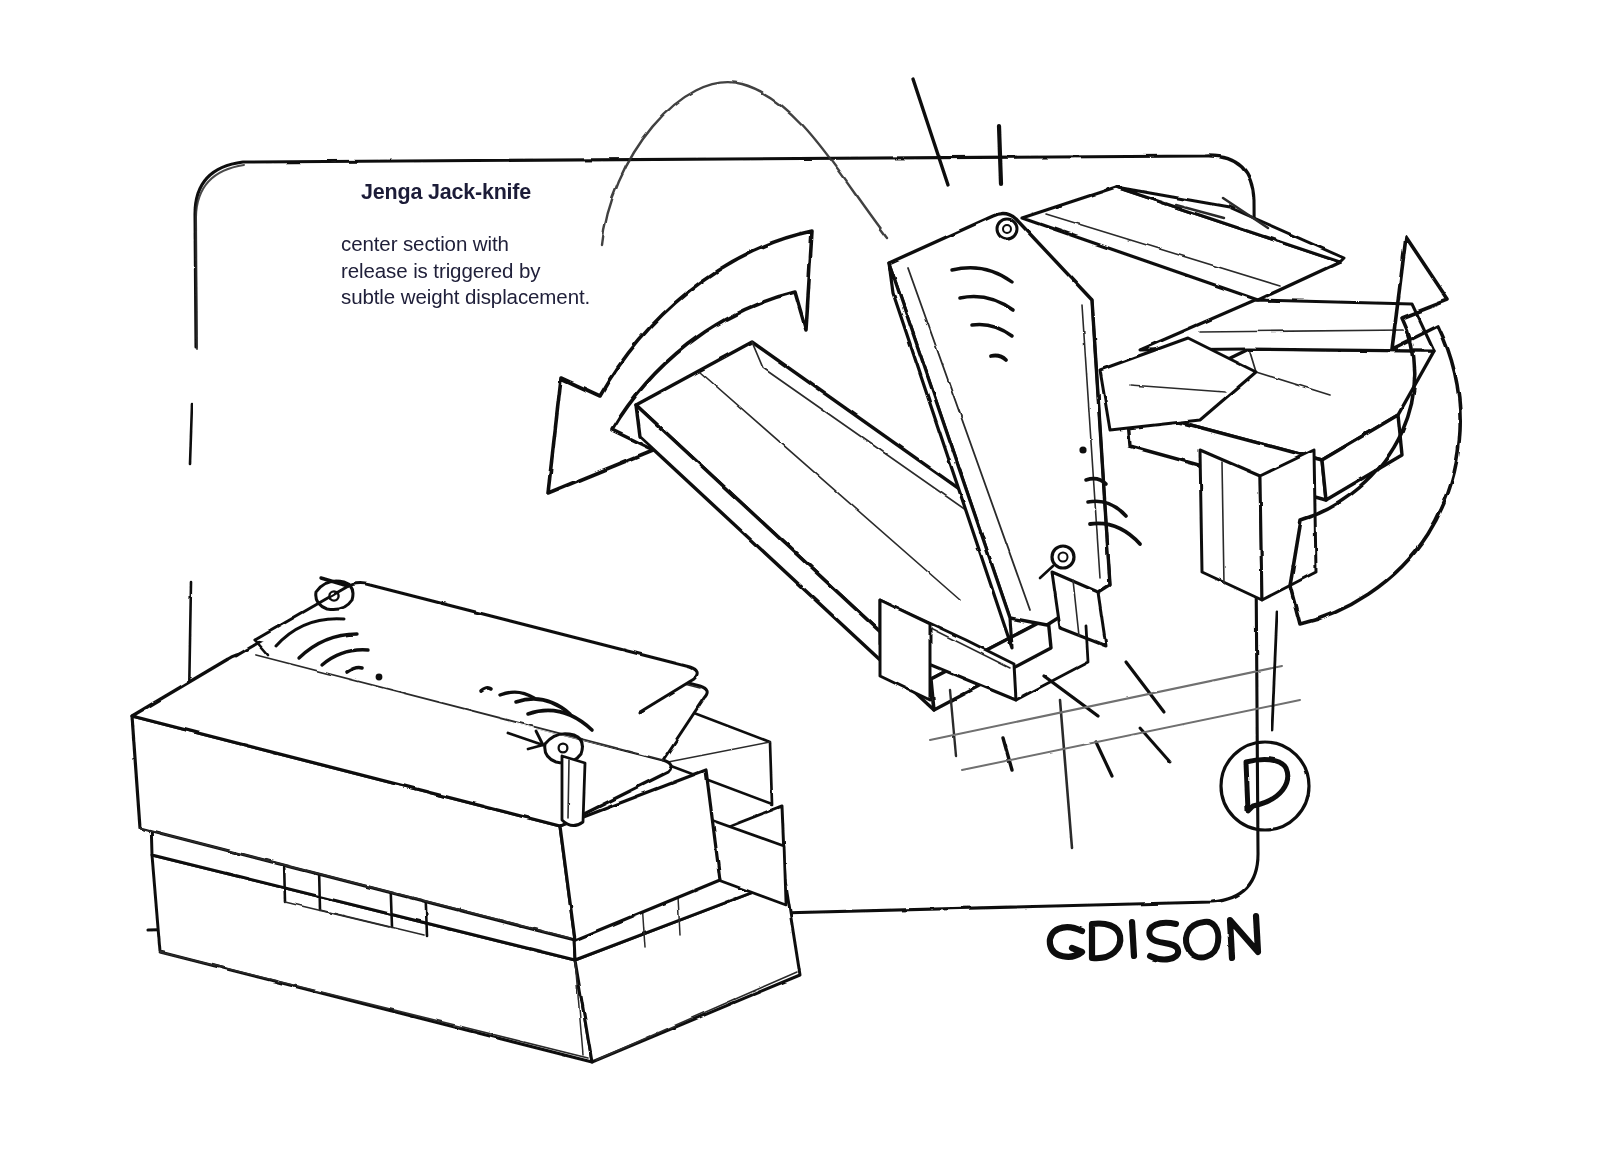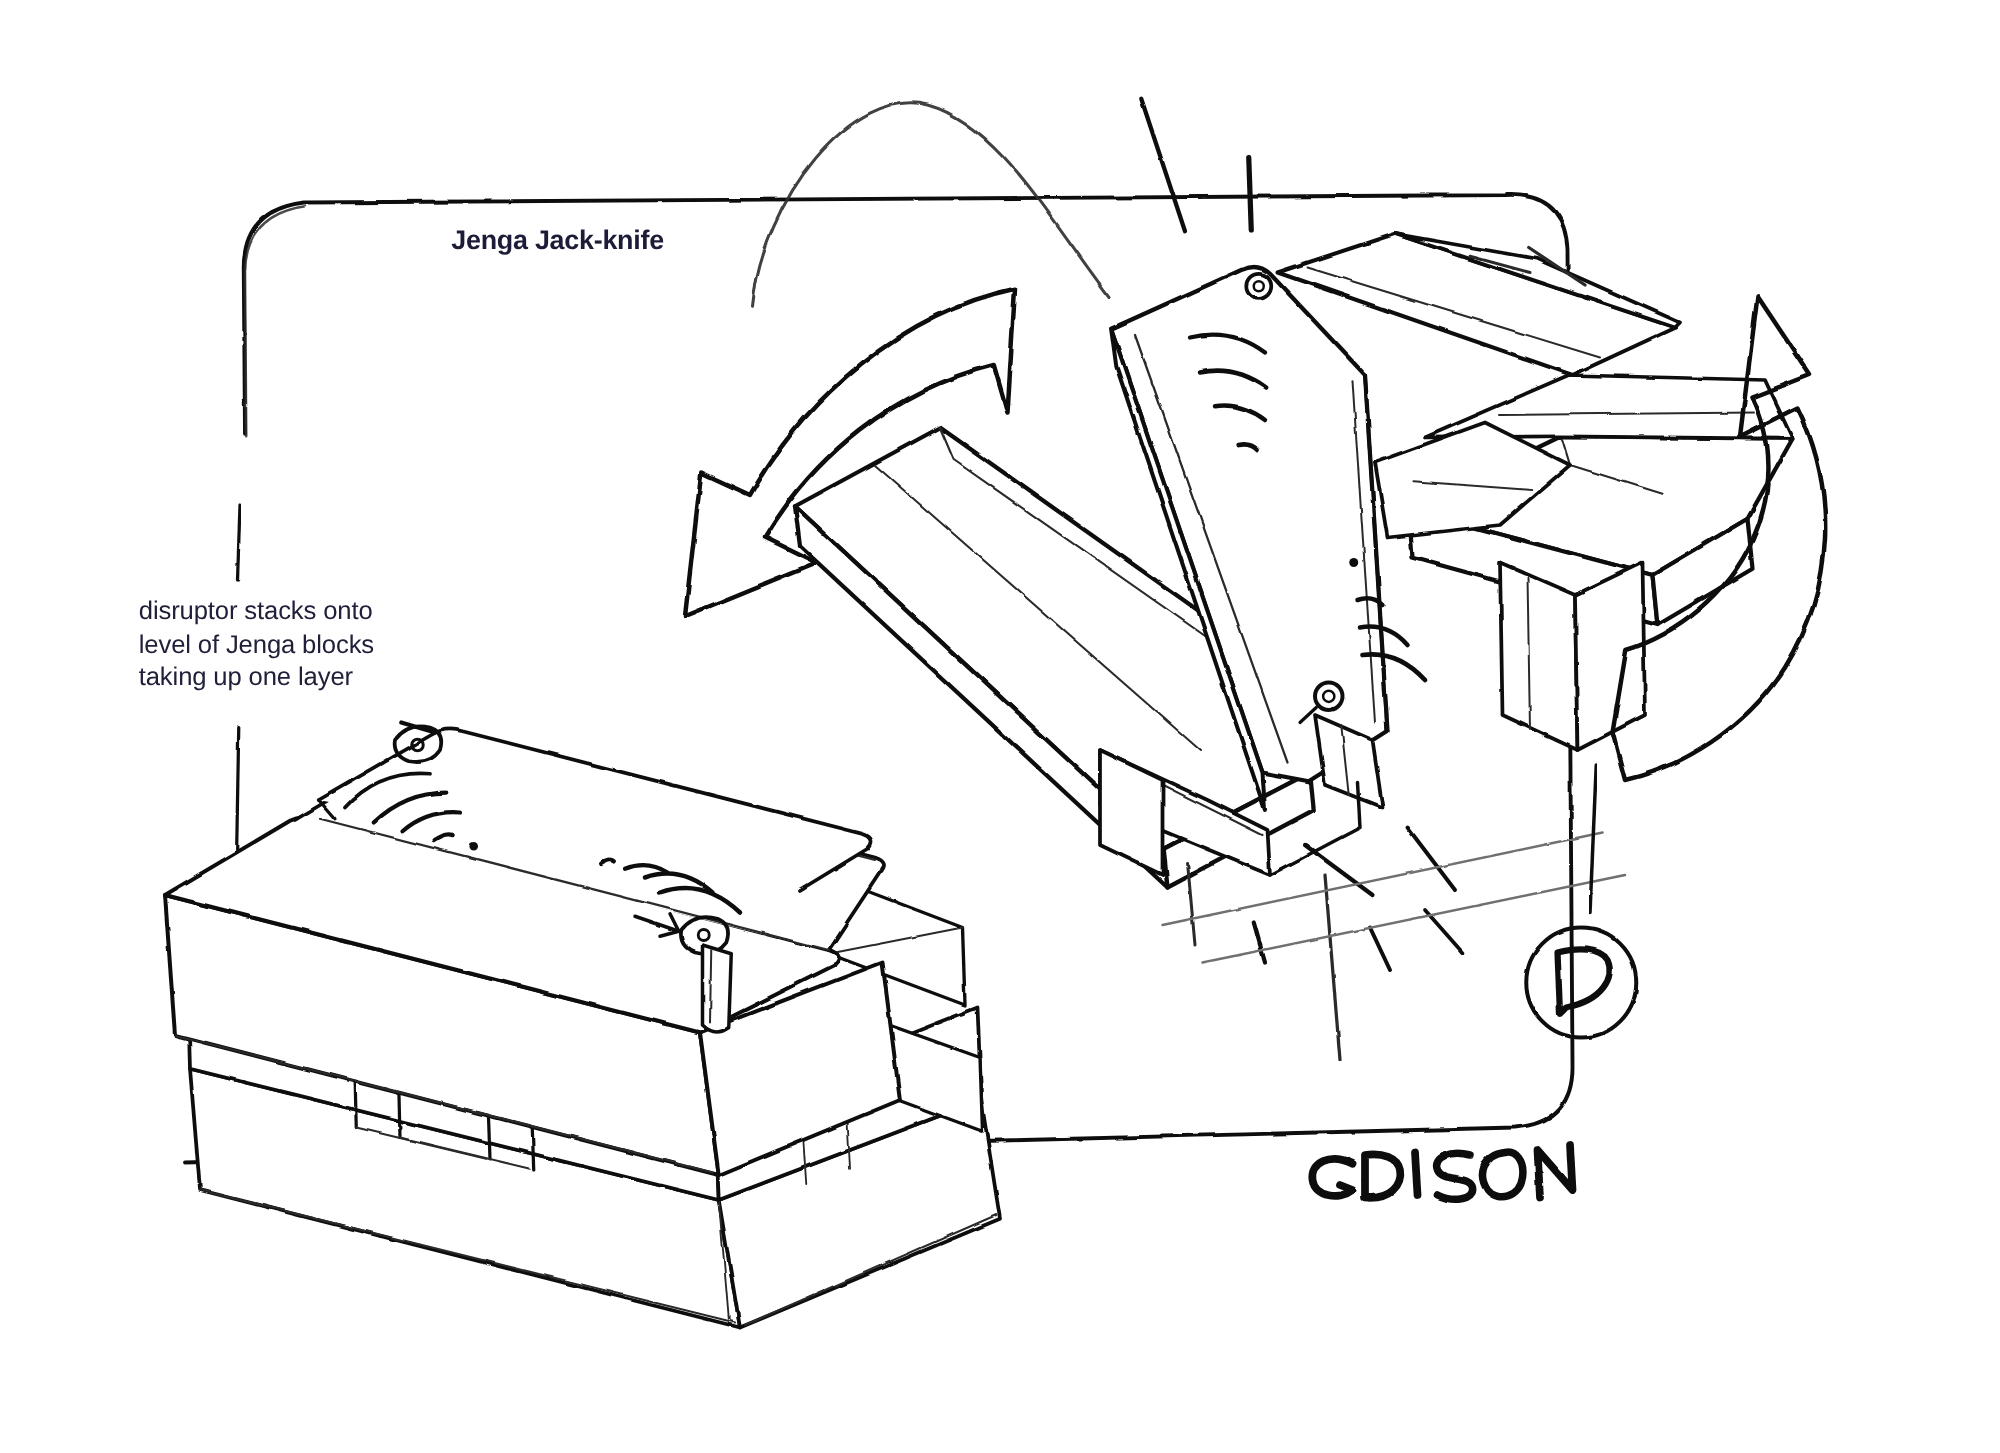--- a/index.html
+++ b/index.html
@@ -296,19 +296,19 @@
       <path class="ink" stroke-width="6.2" fill="none" d="M1092 924 L1092 958 C 1112 960, 1122 948, 1120 936 C 1118 926, 1106 922, 1092 924 Z"></path>
       <path class="ink" stroke-width="6.2" fill="none" d="M1132 922 L1134 956"></path>
       <path class="ink" stroke-width="6.0" fill="none" d="M1176 924 C 1160 920, 1146 926, 1150 936 C 1154 946, 1176 940, 1178 950 C 1180 960, 1162 962, 1150 956"></path>
       <path class="ink" stroke-width="6.0" fill="none" d="M1204 922 C 1186 924, 1182 940, 1190 952 C 1198 962, 1216 958, 1218 942 C 1220 928, 1212 920, 1204 922 Z"></path>
       <path class="ink" stroke-width="6.2" fill="none" d="M1232 958 L1230 920 L1258 952 L1256 916"></path>
     </g>
   </svg>
 
   <div class="txtblock title" id="t-title">Jenga Jack-knife</div>
 
-
-
-  <div class="txtblock para2" id="t-left">disruptor stacks onto
-level of Jenga blocks
-taking up one layer</div>
+  <div class="txtblock para" id="t-p1">center section with
+release is triggered by
+subtle weight displacement.</div>
+
+
 
 </div>
 
 </body></html>

